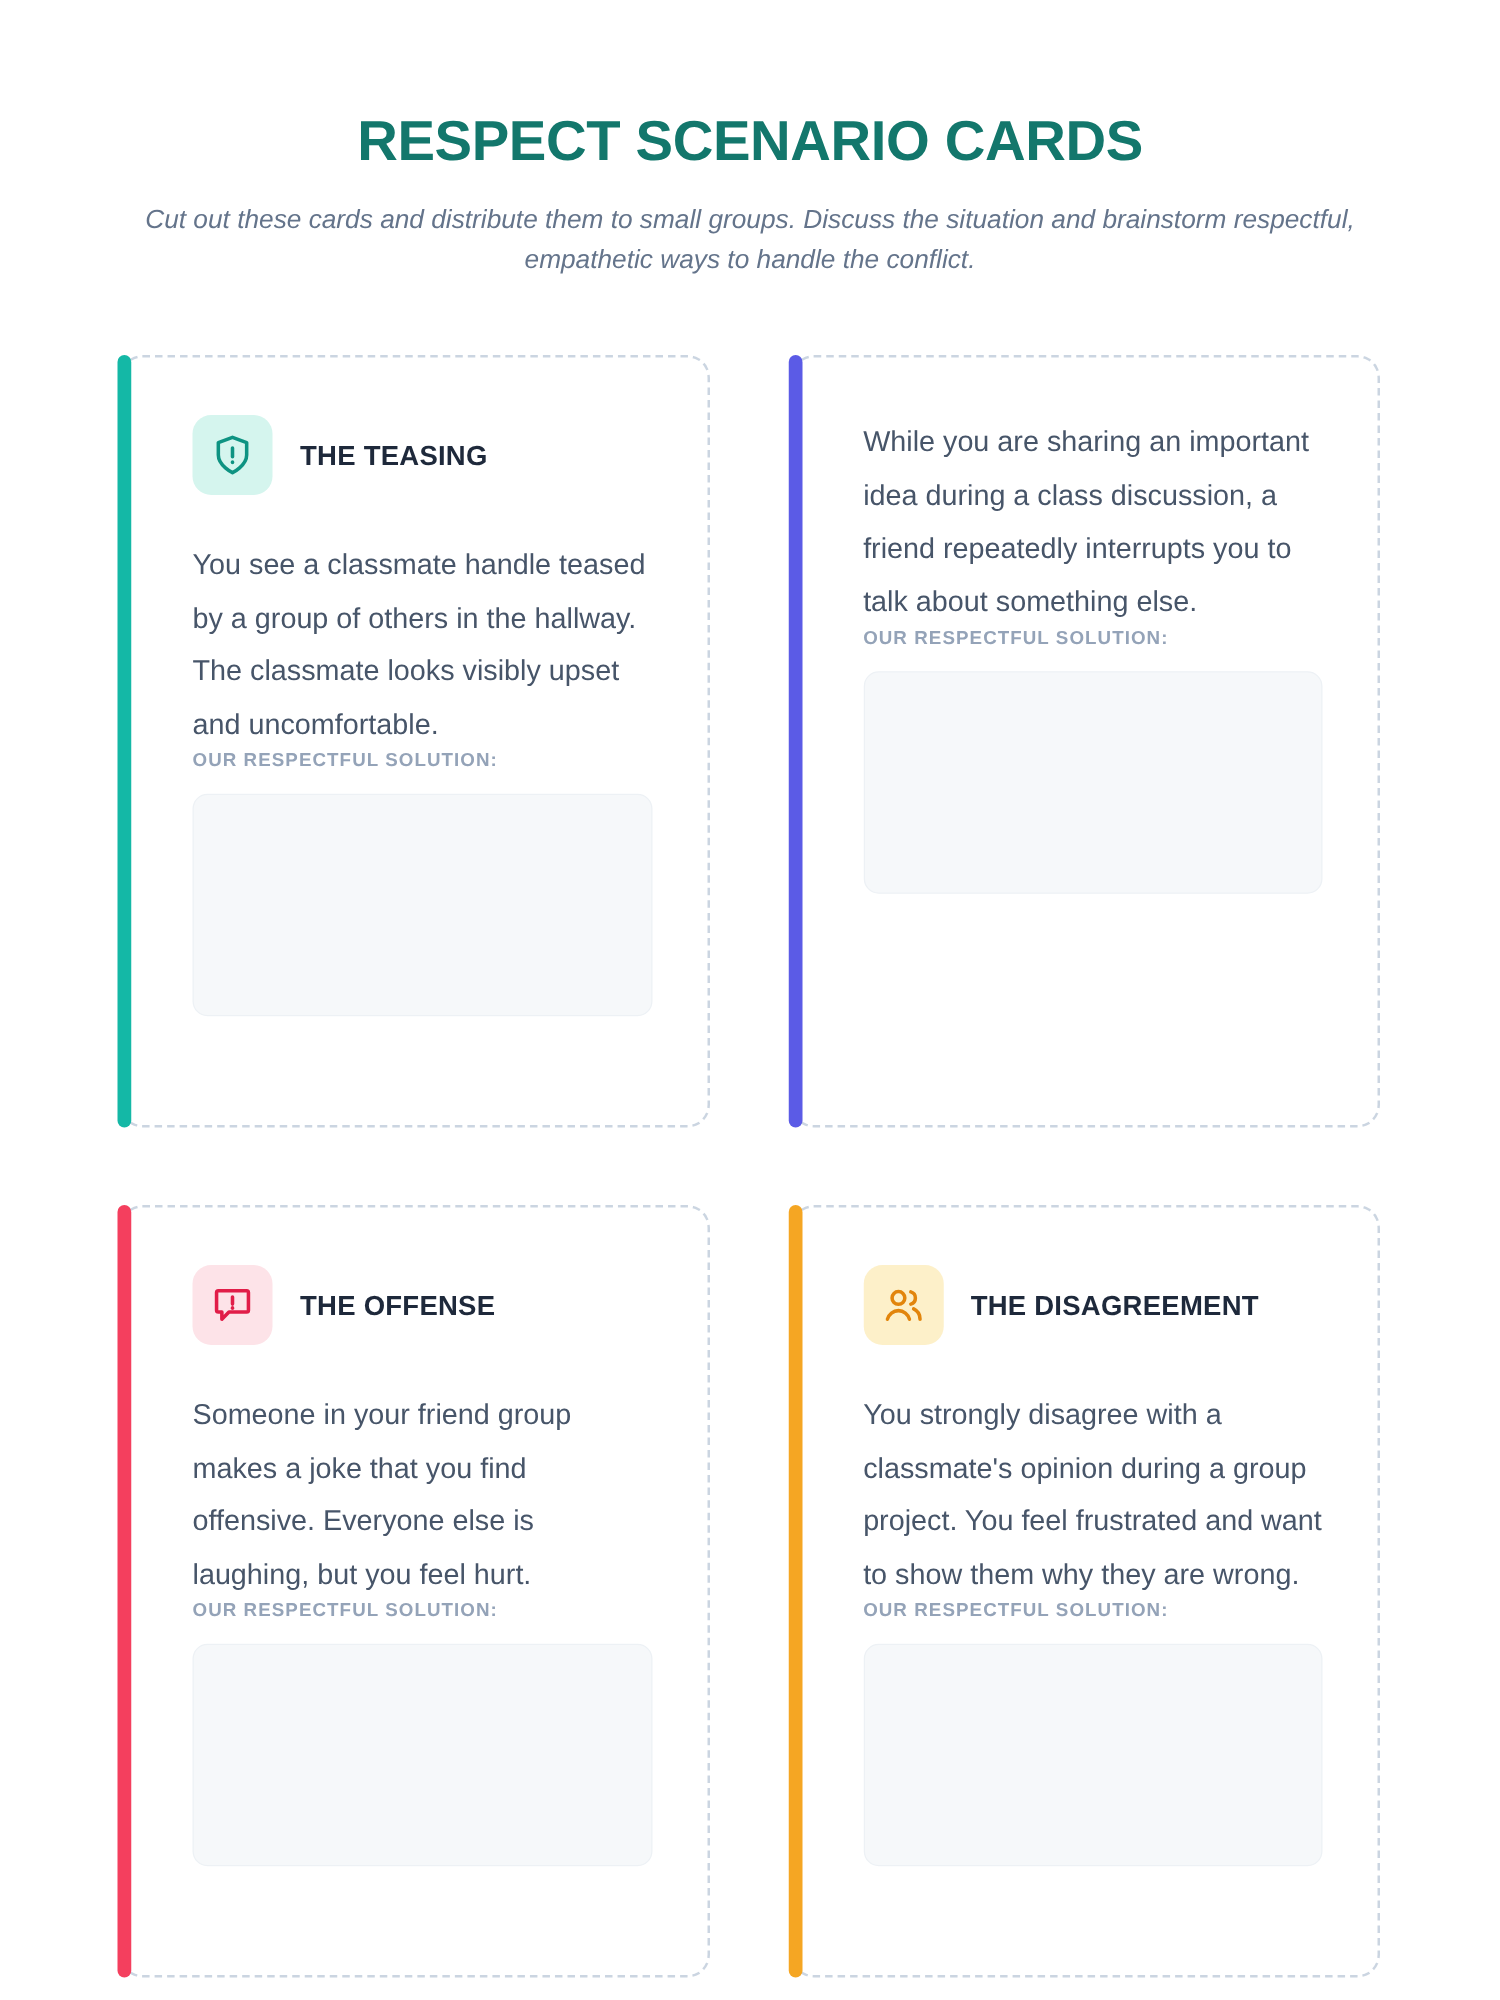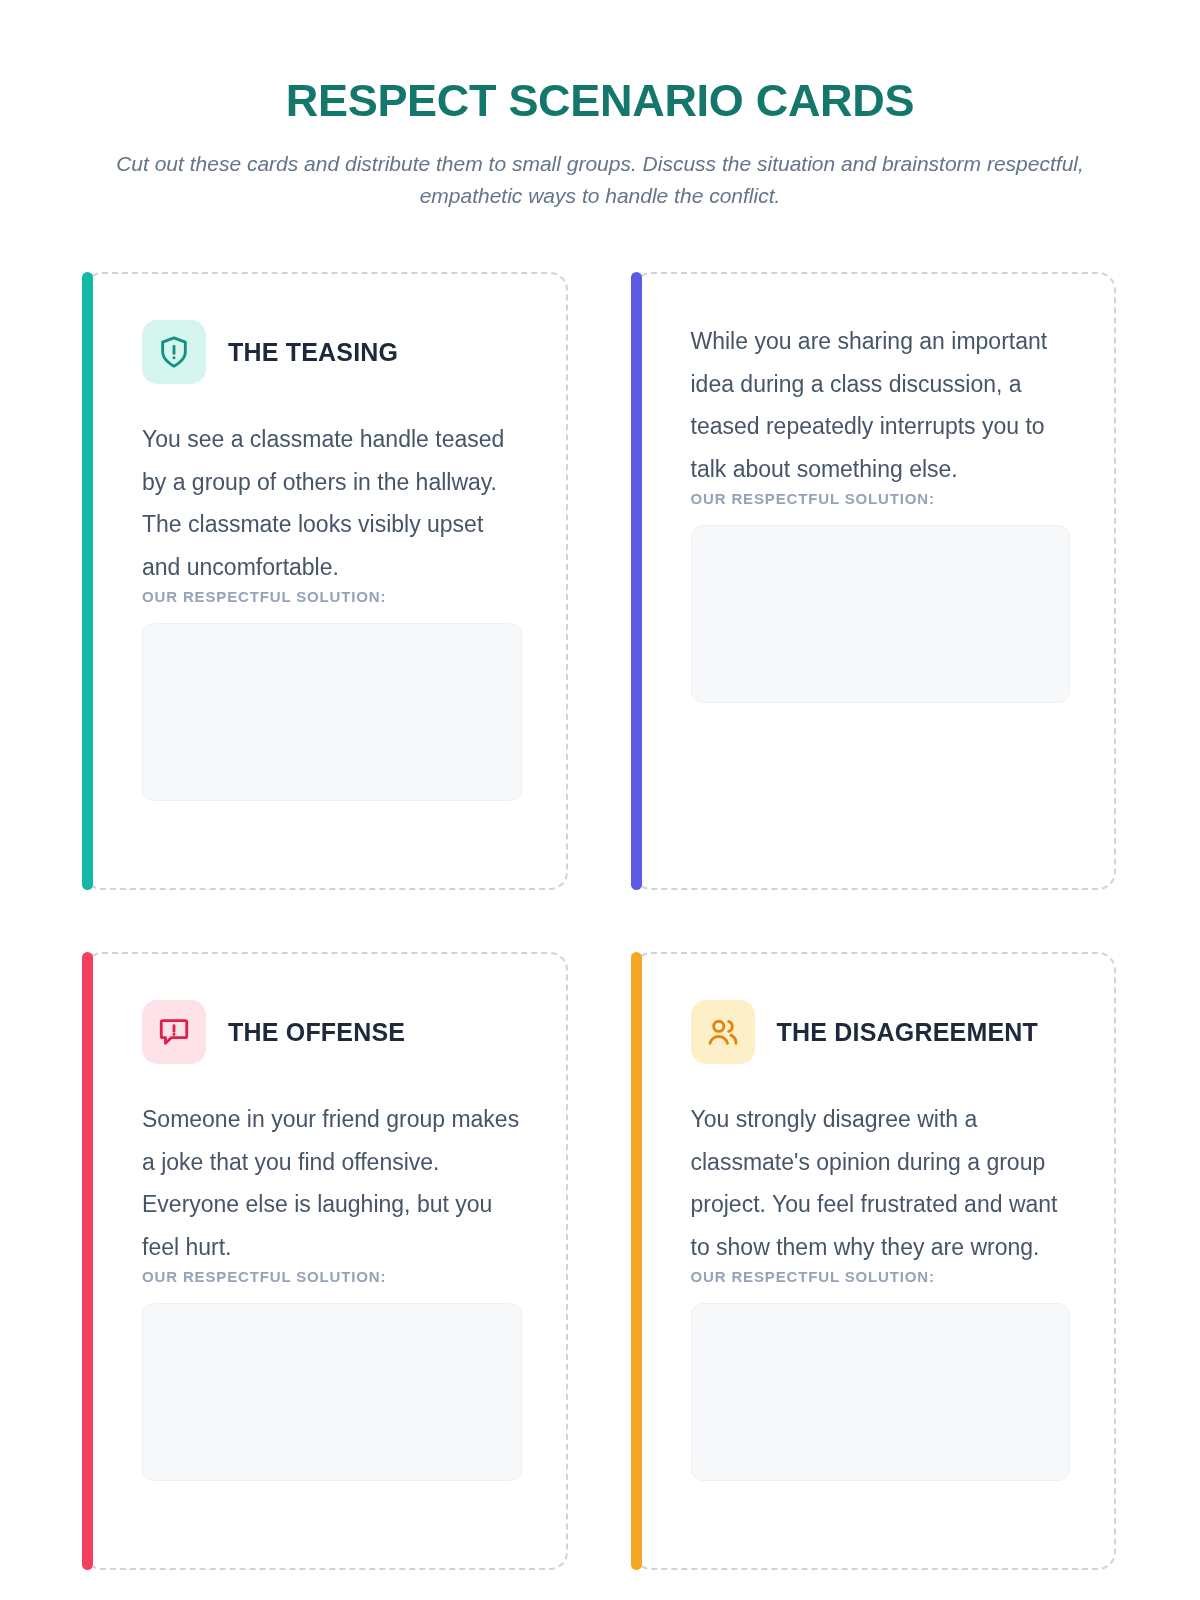--- a/index.html
+++ b/index.html
@@ -11,21 +11,21 @@
 
   body {
     background: #ffffff;
     font-family: "Liberation Sans", "DejaVu Sans", sans-serif;
     overflow: hidden;
   }
 
   .page {
     width: 1200px;
     height: 1600px;
-    padding: 4px;
+    padding: 16px;
     position: relative;
   }
 
   
   .header {
     padding-top: 72px;
     text-align: center;
   }
 
   .page-title {
@@ -92,21 +92,21 @@
     border-radius: 15px;
     display: flex;
     align-items: center;
     justify-content: center;
     background: #D5F5EE;
   }
 
   .card-icon svg { display: block; }
 
   .card-title {
-    font-size: 25px;
+    font-size: 22px;
     font-weight: 700;
     letter-spacing: 0.2px;
     color: #1E293B;
     text-transform: uppercase;
     line-height: 1.15;
   }
 
   .card-body {
     font-size: 23px;
     line-height: 1.85;
@@ -154,21 +154,21 @@
         </span>
         <h2 class="card-title">THE TEASING</h2>
       </div>
       <p class="card-body">You see a classmate handle teased by a group of others in the hallway. The classmate looks visibly upset and uncomfortable.</p>
       <div class="solution-label">OUR RESPECTFUL SOLUTION:</div>
       <div class="solution-box"></div>
     </div>
 
     <div class="scenario-card">
       <span class="card-stripe" style="background: rgb(91, 91, 230);"></span>
-      <p class="card-body">While you are sharing an important idea during a class discussion, a teased repeatedly interrupts you to talk about something else.</p>
+      <p class="card-body">While you are sharing an important idea during a class discussion, a friend repeatedly interrupts you to talk about something else.</p>
       <div class="solution-label">OUR RESPECTFUL SOLUTION:</div>
       <div class="solution-box"></div>
     </div>
 
     <div class="scenario-card">
       <span class="card-stripe" style="background: rgb(244, 63, 94);"></span>
       <div class="card-head">
         <span class="card-icon" style="background: rgb(253, 227, 232); color: rgb(225, 29, 72);">
           <svg width="34" height="34" viewBox="0 0 24 24" fill="none" stroke="currentColor" stroke-width="2" stroke-linecap="round" stroke-linejoin="round">
             <path d="M20 4H4a1 1 0 0 0-1 1v10a1 1 0 0 0 1 1h2v4l4-4h10a1 1 0 0 0 1-1V5a1 1 0 0 0-1-1z"></path>

